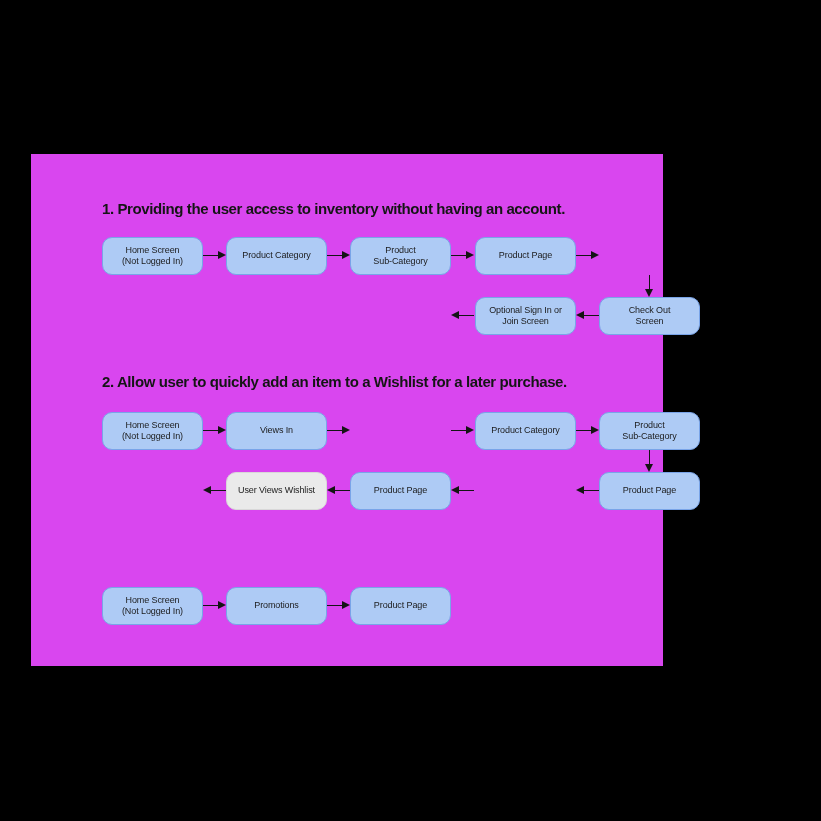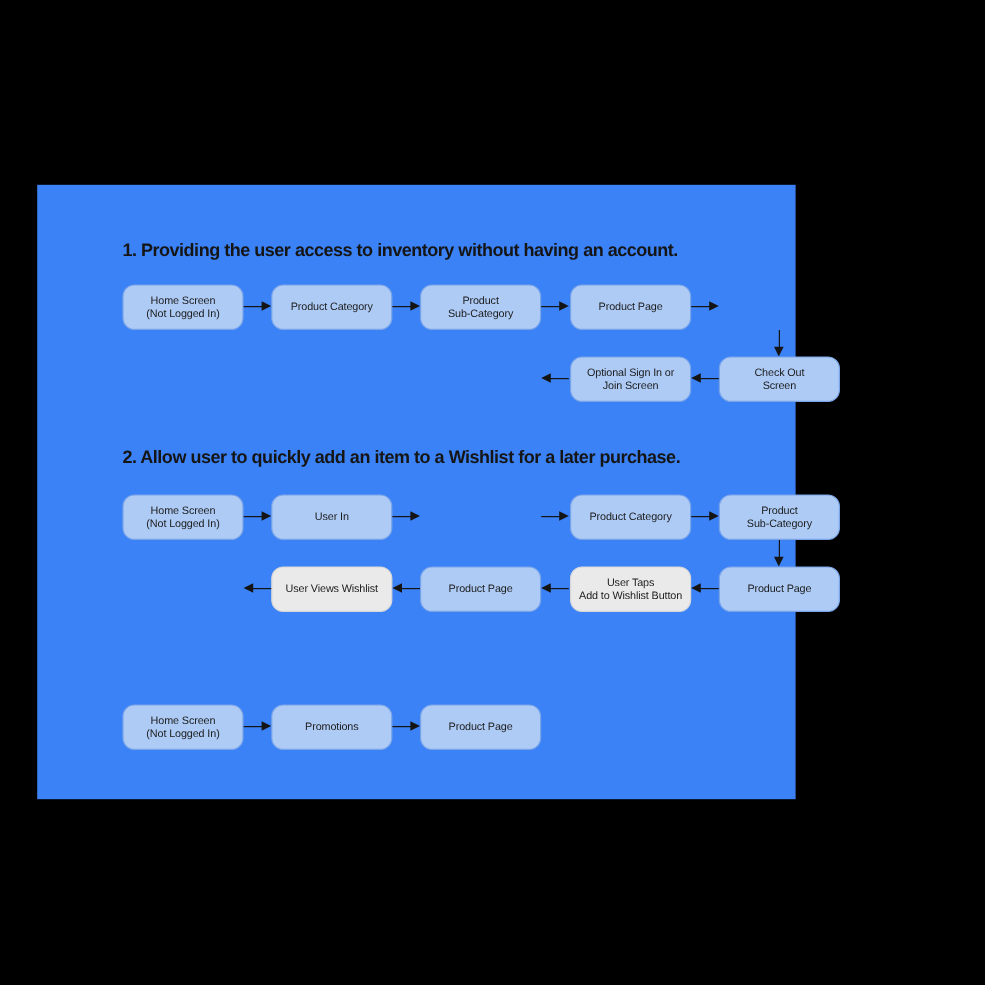--- a/index.html
+++ b/index.html
@@ -1,21 +1,21 @@
 <!DOCTYPE html>
 <html><head>
 <meta charset="utf-8">
 <style>
   html,body{margin:0;padding:0;}
   body{
     width:821px;height:821px;background:#000;position:relative;overflow:hidden;
     font-family:"Liberation Sans", sans-serif;
   }
   .canvas{
-    position:absolute;left:31px;top:154px;width:632px;height:512px;background:#3b82f6;
+    position:absolute;left:31px;top:154px;width:632px;height:512px;background:#d946ef;
   }
   .heading{
     position:absolute;left:71px;font-size:15px;font-weight:700;color:#151515;
     letter-spacing:-0.4px;white-space:nowrap;
   }
   .h1{top:46px}.h2{top:219px}.h3{top:394px}
   .node{
     position:absolute;width:101px;height:38px;border-radius:10px;
     box-sizing:border-box;border:1.5px solid #79A4E8;background:#AECBF5;
     display:flex;align-items:center;justify-content:center;text-align:center;
@@ -85,21 +85,21 @@
     </div>
   <div class="h-arrow arrow-left" style="left:545px;top:157px;">
       <div class="line"></div>
       <div class="head"></div>
     </div>
 
   <div class="heading h2">2. Allow user to quickly add an item to a Wishlist for a later purchase.</div>
 
   <div class="node c0 r2a">Home Screen
 (Not Logged In)</div>
-  <div class="node c1 r2a">User In</div>
+  <div class="node c1 r2a">Views In</div>
   <div class="node c3 r2a">Product Category</div>
   <div class="node c4 r2a">Product
 Sub-Category</div>
 
   <div class="h-arrow arrow-right" style="left:172px;top:272px;">
       <div class="line"></div>
       <div class="head"></div>
     </div>
   <div class="h-arrow arrow-right" style="left:296px;top:272px;">
       <div class="line"></div>
@@ -114,22 +114,20 @@
       <div class="head"></div>
     </div>
 
   <div class="v-arrow" style="left:614px;top:296px;">
       <div class="line"></div>
       <div class="head"></div>
     </div>
 
   <div class="node gray c1 r2b">User Views Wishlist</div>
   <div class="node c2 r2b">Product Page</div>
-  <div class="node gray c3 r2b">User Taps
-Add to Wishlist Button</div>
   <div class="node c4 r2b">Product Page</div>
 
   <div class="h-arrow arrow-left" style="left:172px;top:332px;">
       <div class="line"></div>
       <div class="head"></div>
     </div>
   <div class="h-arrow arrow-left" style="left:296px;top:332px;">
       <div class="line"></div>
       <div class="head"></div>
     </div>

